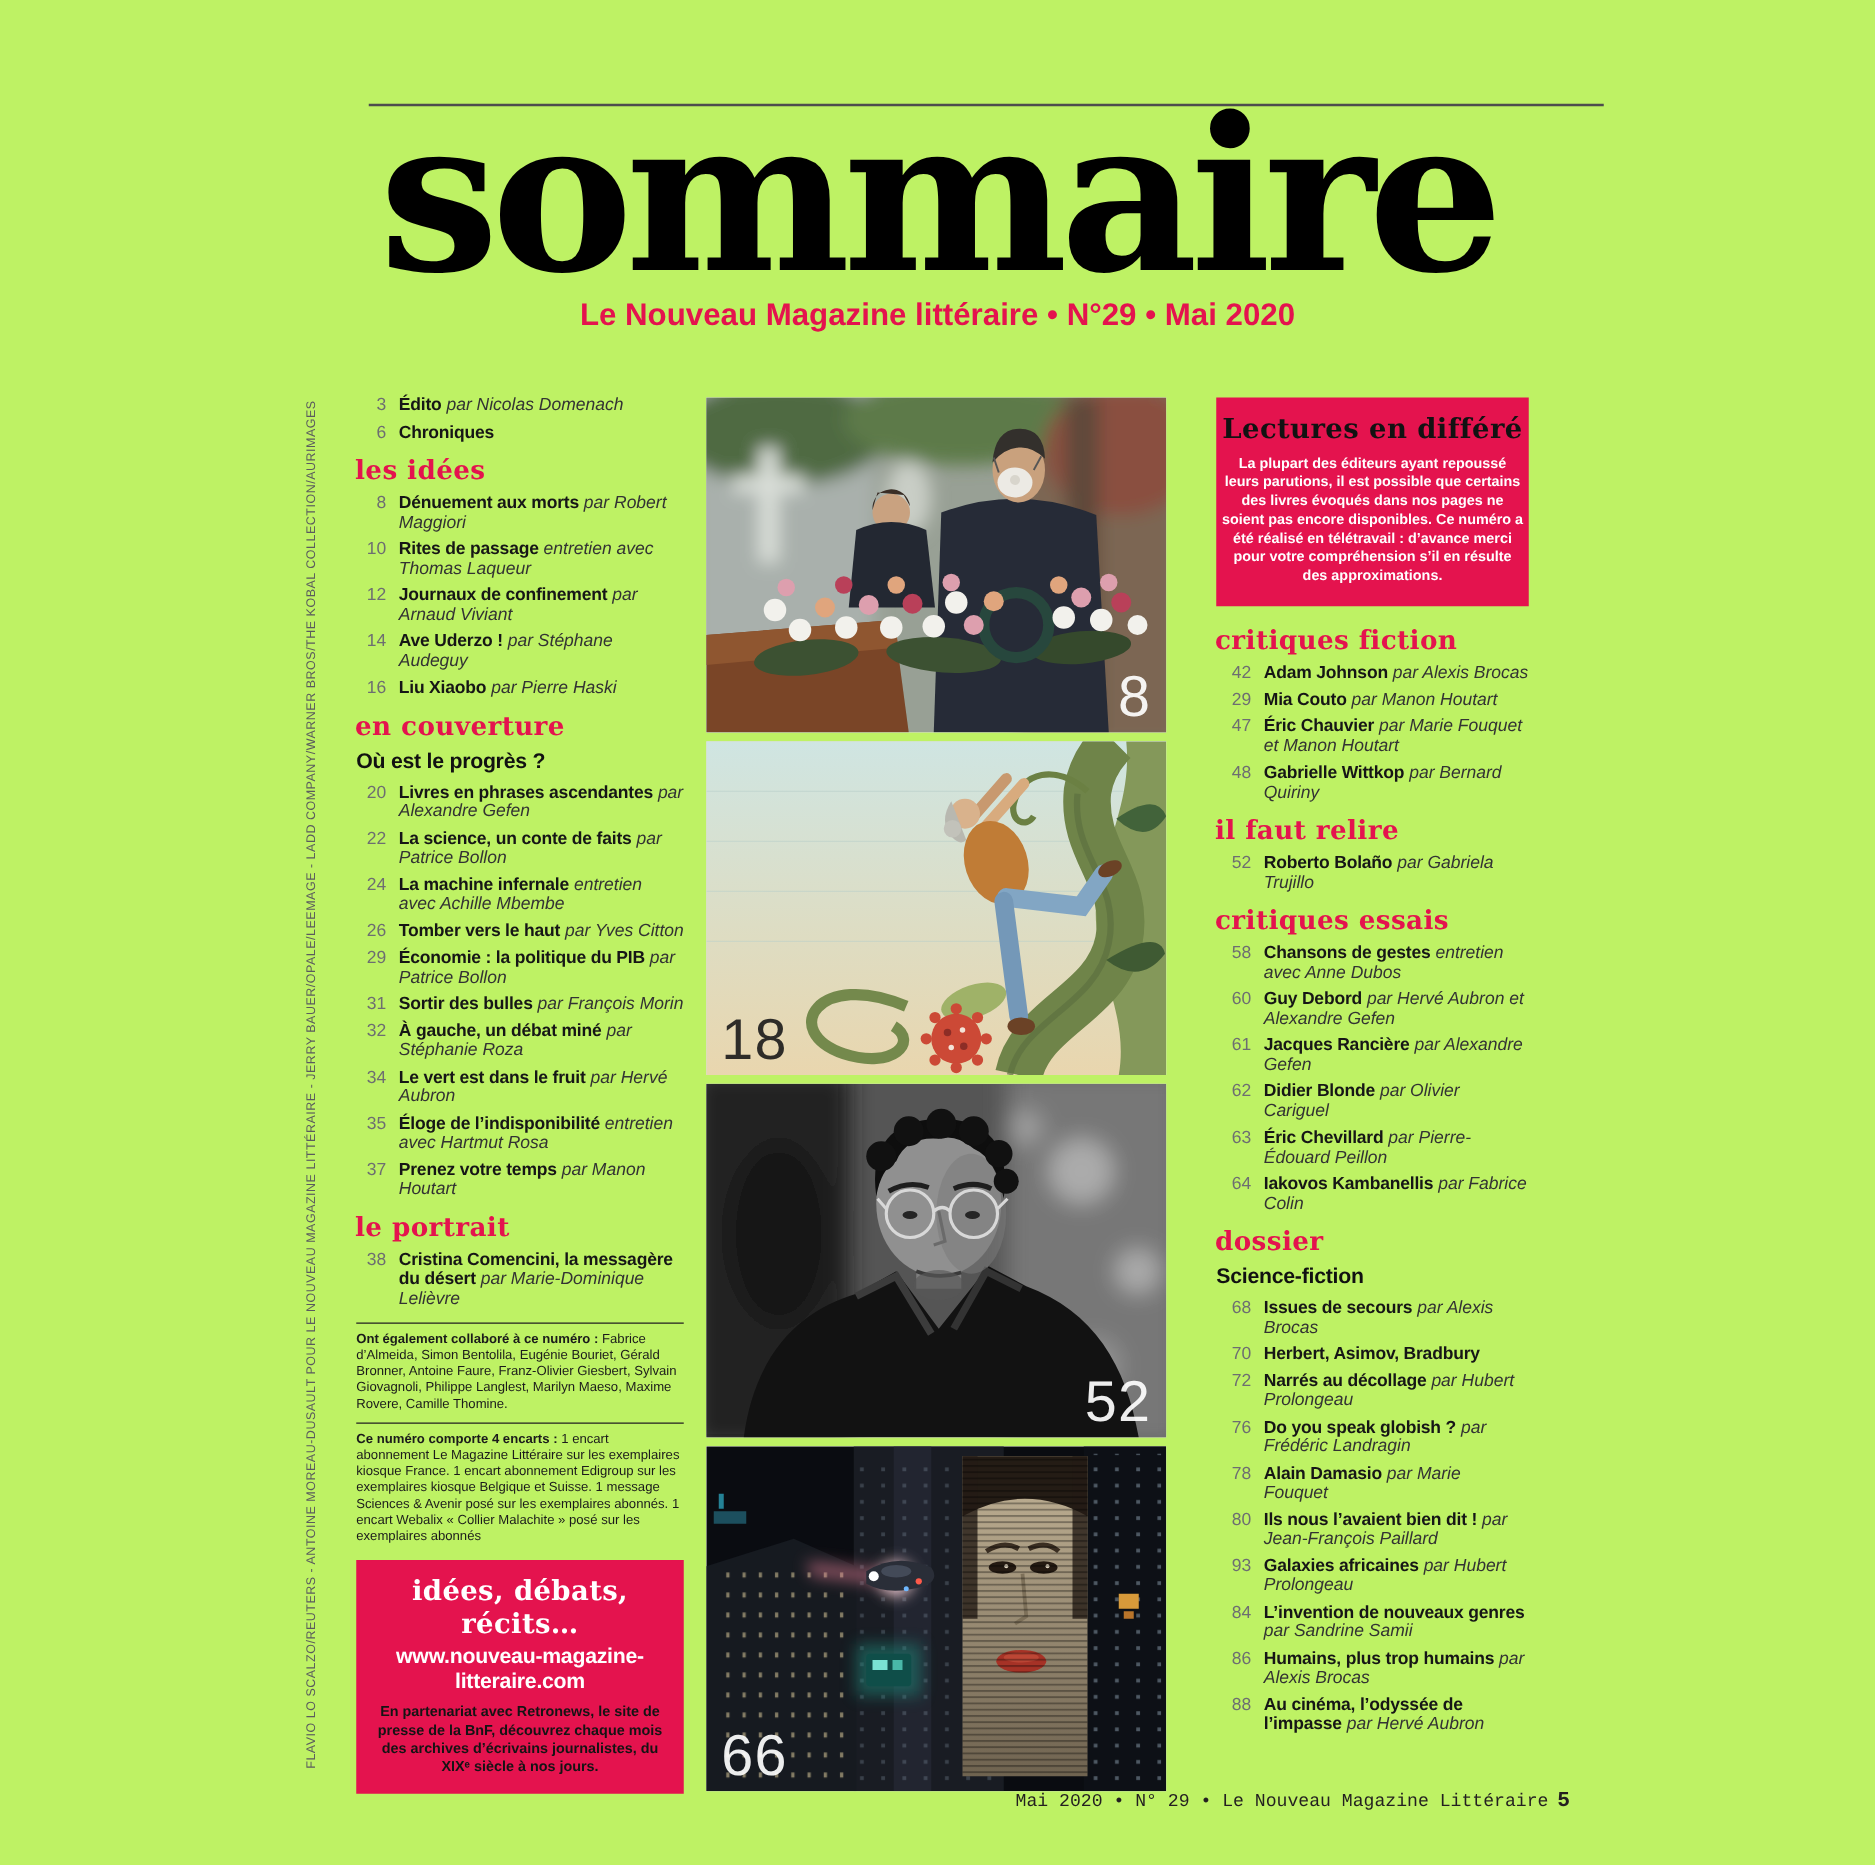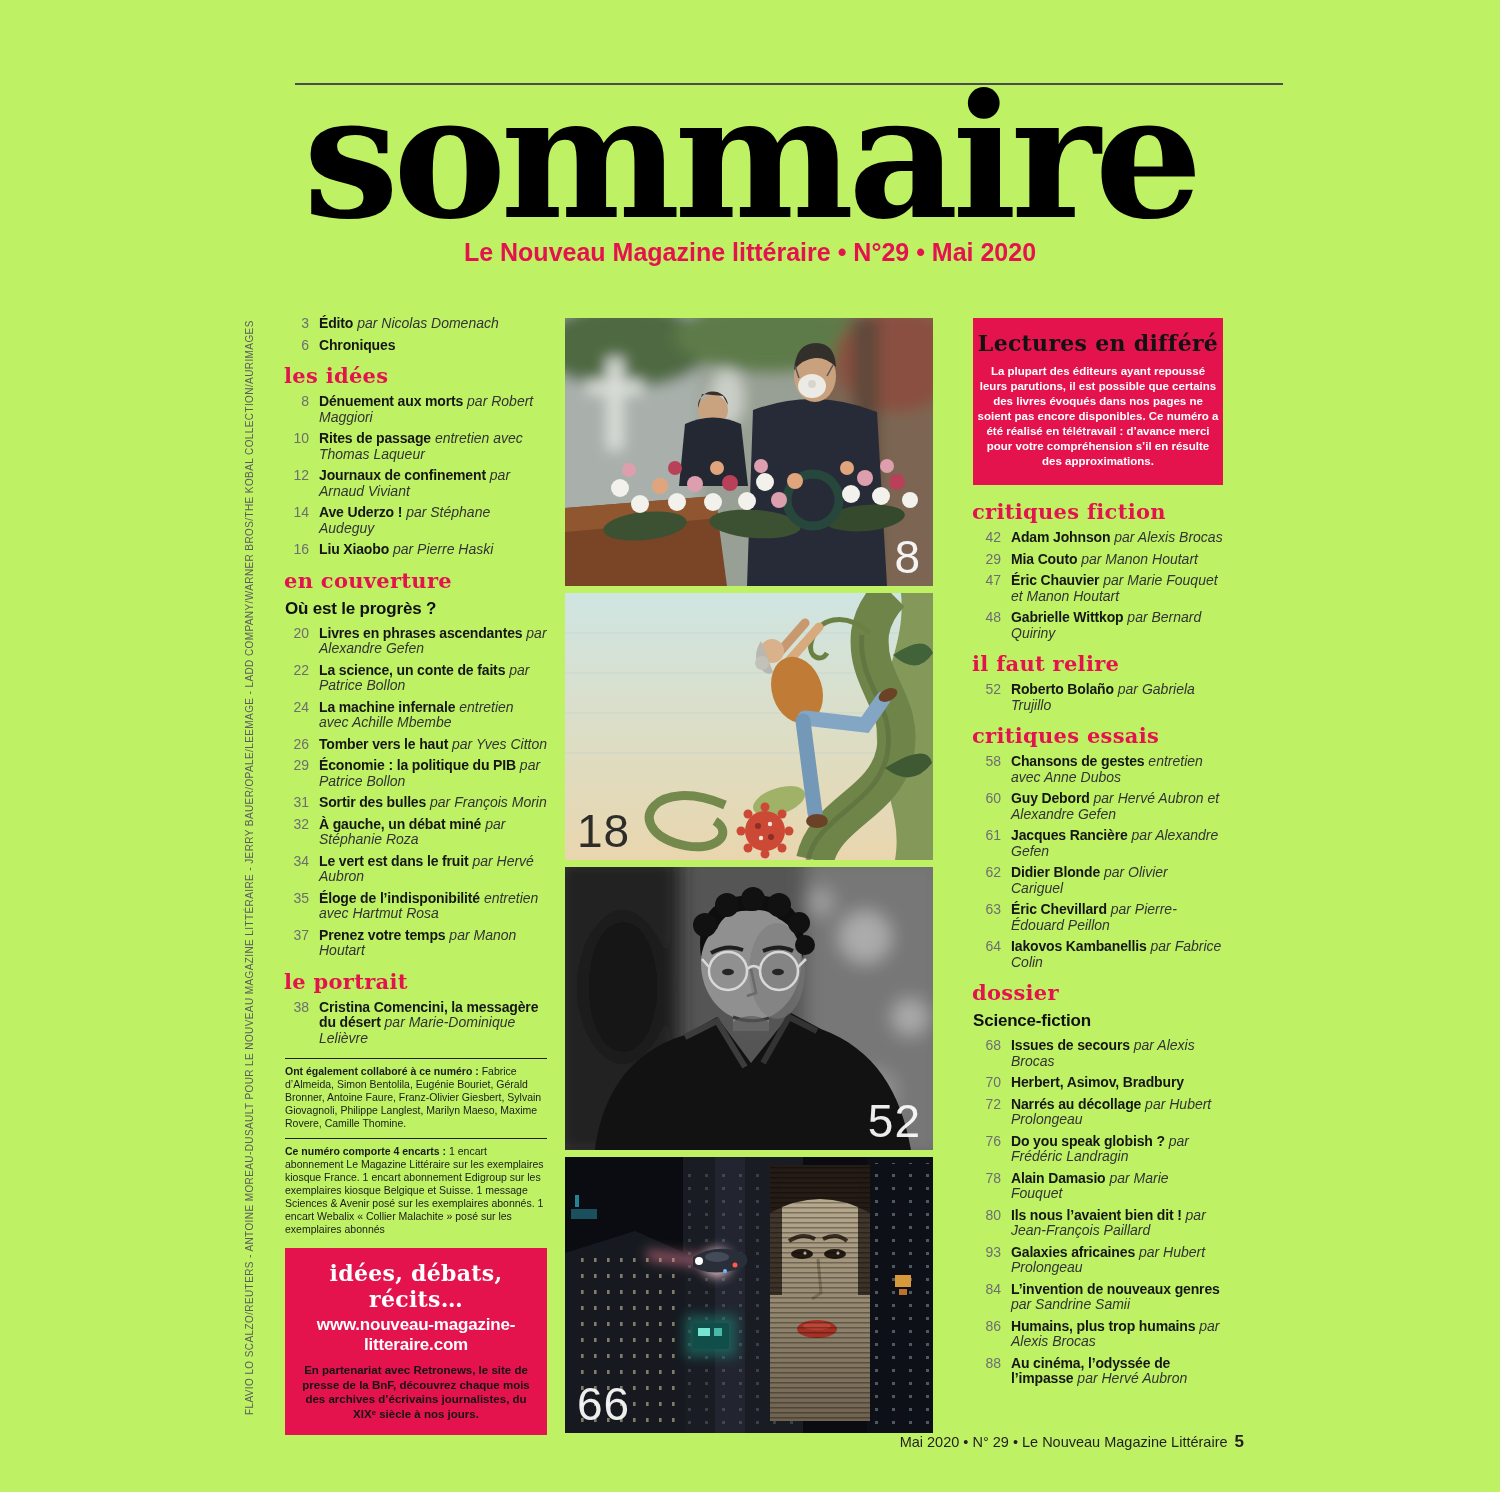--- a/index.html
+++ b/index.html
@@ -53,21 +53,21 @@
   
   .fig{position:relative;width:368px;margin-bottom:7px;overflow:hidden;background:#ddd;}
   .fig svg{display:block;width:100%;height:100%;}
   .f1{height:268px;} .f2{height:267px;} .f3{height:283px;} .f4{height:276px;}
   .fig-num{position:absolute;bottom:6px;font-size:46px;line-height:1;font-weight:400;
       font-family:"Liberation Sans",sans-serif;letter-spacing:1px;}
   .fig-num.br{right:12px;} .fig-num.bl{left:12px;}
   .fig-num.light{color:rgba(255,255,255,.92);} .fig-num.dark{color:rgba(25,25,25,.9);}
 
   
-  .footer{position:absolute;right:256px;top:1432px;font-family:Liberation Sans, sans-serif;
+  .footer{position:absolute;right:244px;top:1432px;font-family:Liberation Mono, monospace;
       font-size:14.5px;color:#231f20;}
   .footer .pg5{font-weight:700;font-size:17px;margin-left:7px;}
 </style>
 </head>
 <body>
 
 <div class="page">
 
   <div class="top-rule"></div>
   <h1 class="main-title">sommaire</h1>

